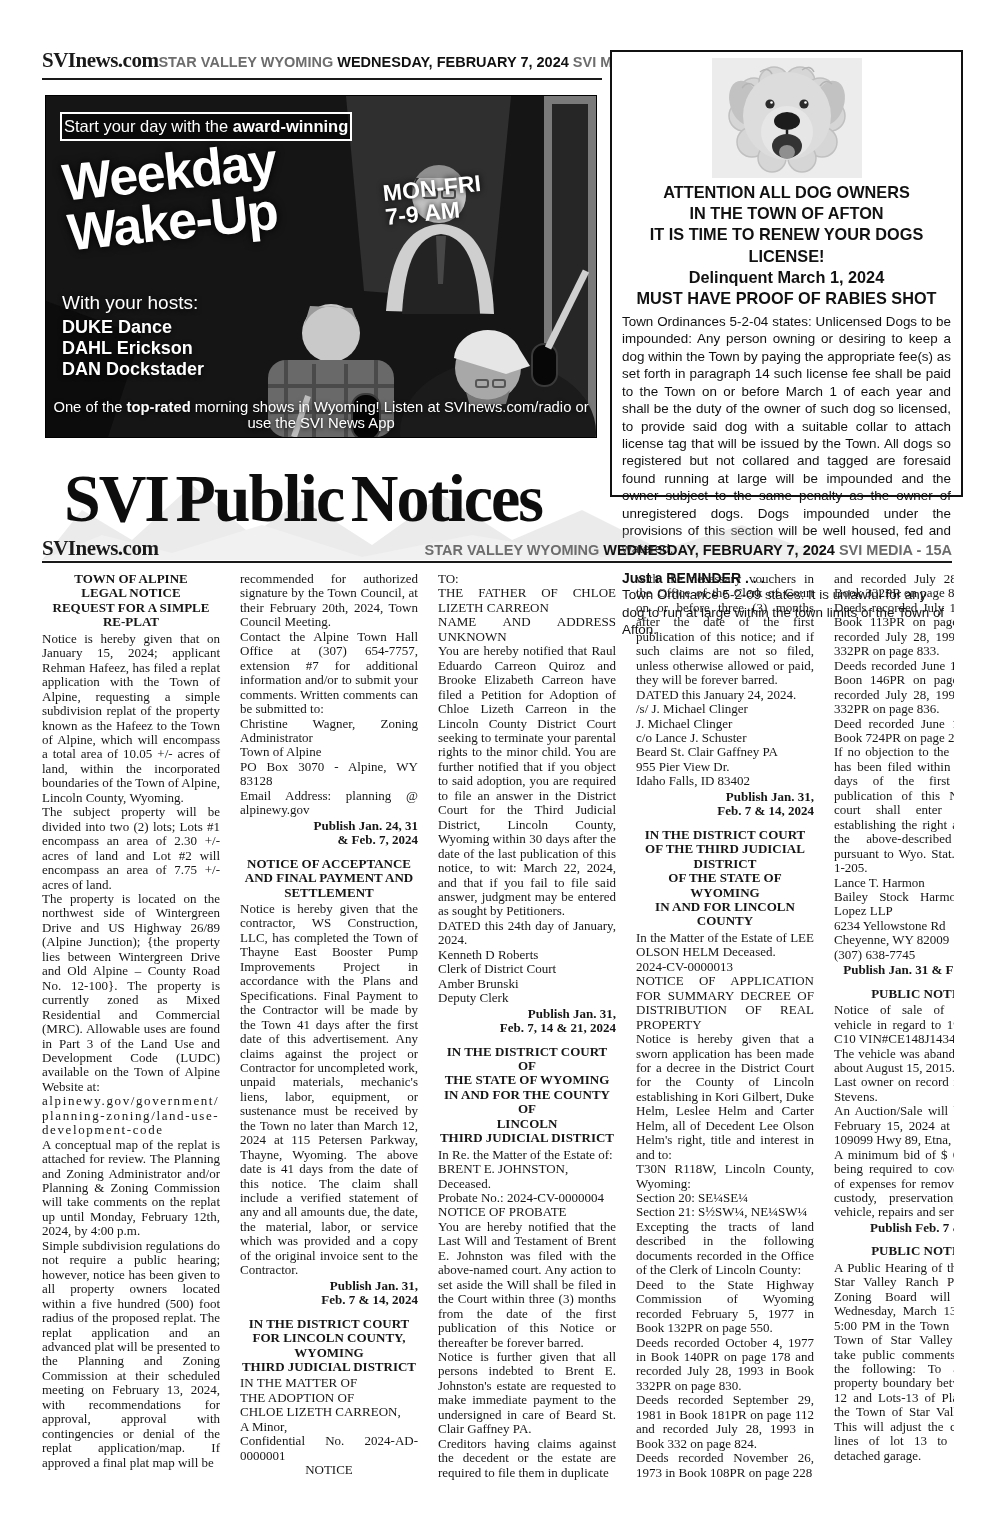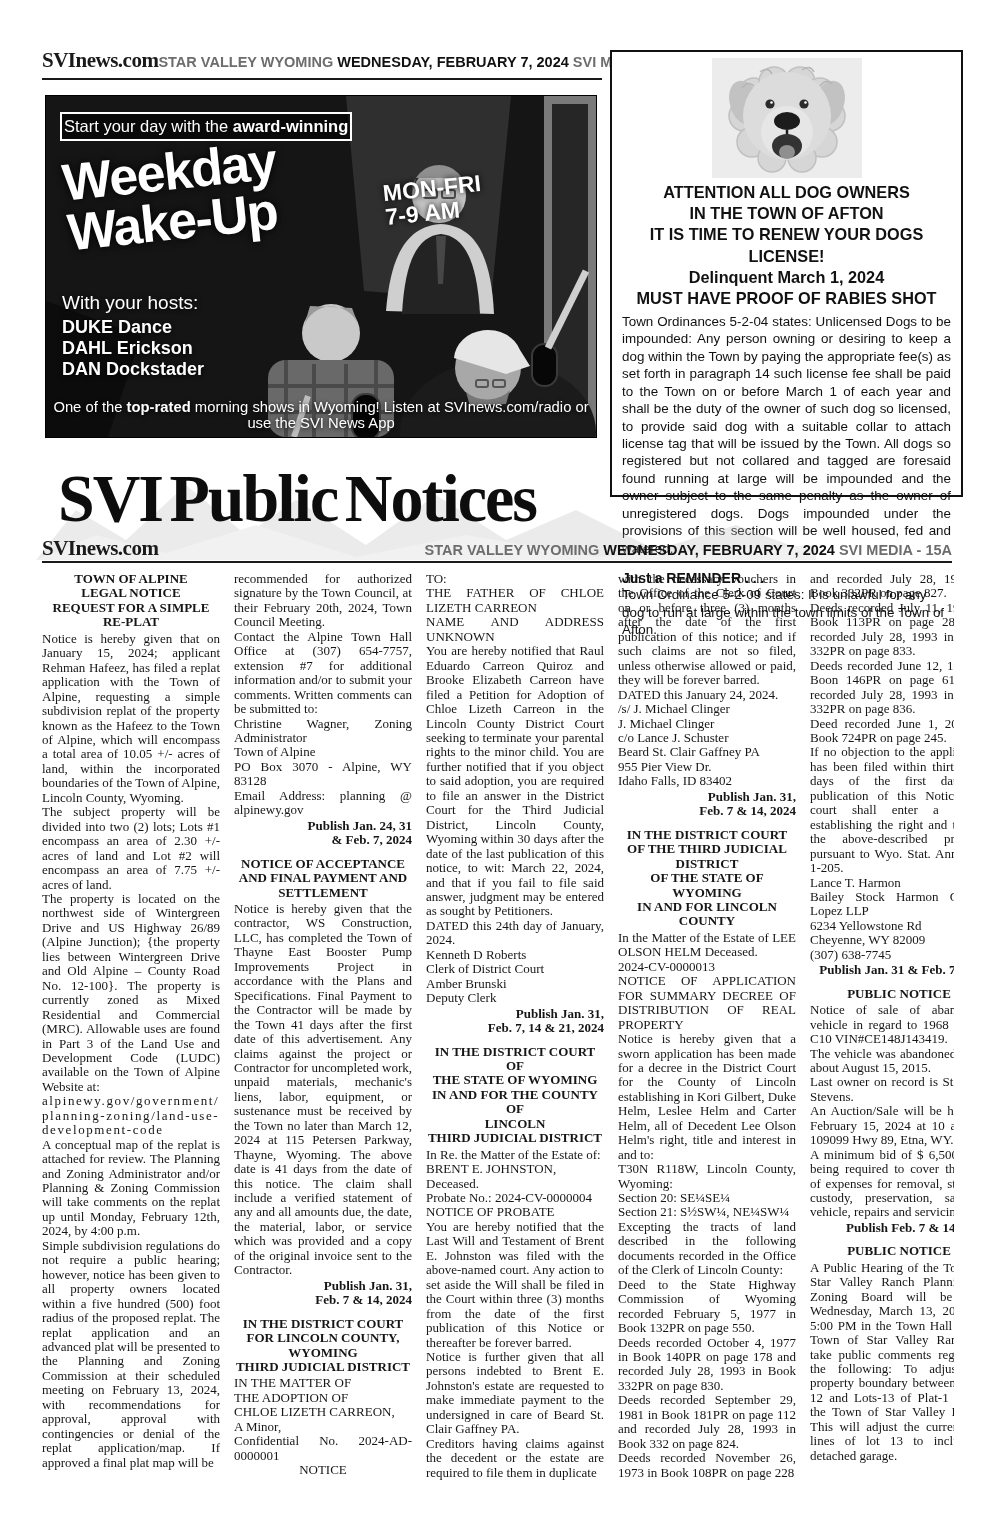--- a/index.html
+++ b/index.html
@@ -39,28 +39,28 @@
   .dog-ad{position:absolute;left:610px;top:50px;width:353px;height:447px;border:2px solid #111;
           box-sizing:border-box;padding:4px 10px 18px;background:#fff;
           font-family:"Liberation Sans","DejaVu Sans",sans-serif;color:#111;}
   .dog-img{display:block;margin:2px auto 4px;}
   .dog-head-line{font-weight:700;text-align:center;font-size:16.3px;line-height:1.3;}
   .dog-body{font-size:13.4px;text-align:justify;line-height:1.3;margin-top:4px;}
   .dog-rem-label{font-weight:700;font-size:14px;margin-top:8px;}
   .dog-rem{font-size:13.4px;line-height:1.3;}
 
   
-  .title-row{position:absolute;left:36px;top:455px;width:910px;height:105px;}
+  .title-row{position:absolute;left:42px;top:455px;width:910px;height:105px;}
   .wm{position:absolute;left:0;top:10px;width:780px;height:95px;opacity:.28;}
   .big-title{position:absolute;left:22px;top:5px;margin:0;font-size:66px;font-weight:700;
              letter-spacing:-2px;word-spacing:-7px;color:#0d0d0d;
              font-family:"Liberation Serif","DejaVu Serif",serif;transform:scaleY(1.04);}
 
   
-  .columns{position:absolute;left:42px;top:572px;width:912px;height:950px;display:flex;gap:14px;
+  .columns{position:absolute;left:42px;top:572px;width:912px;height:950px;display:flex;gap:20px;
            overflow:hidden;}
   .col{flex:0 0 178px;width:178px;font-size:13px;line-height:14.45px;color:#161616;
        overflow-wrap:break-word;}
   .blk{margin:0;}
   .b-h{font-weight:700;text-align:center;white-space:pre-line;margin:9px 0 2px;}
   .col .b-h:first-child{margin-top:0;}
   .b-p{text-align:justify;}
   .b-pj{text-align:justify;white-space:pre-line;}
   .b-l{white-space:pre-line;}
   .b-pub{font-weight:700;text-align:right;white-space:pre-line;margin:1px 0 9px;}

